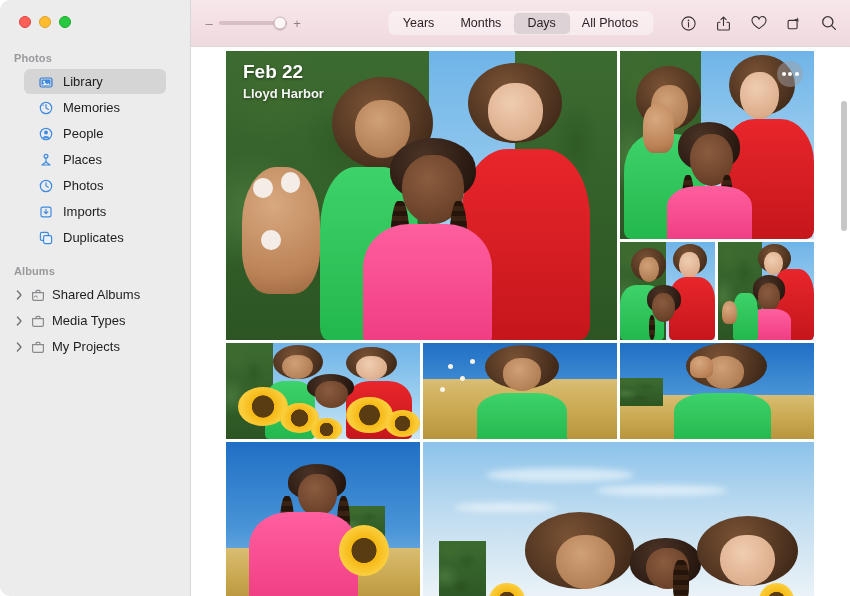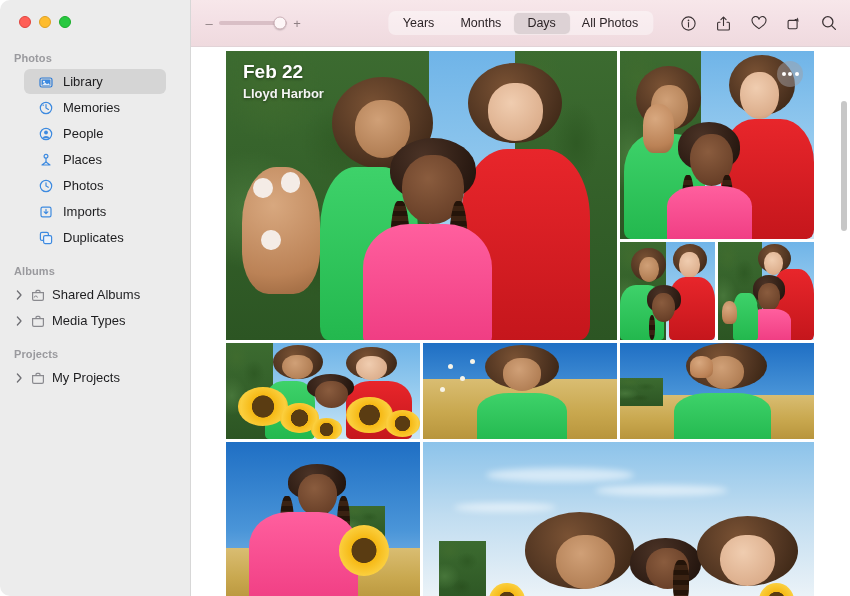--- a/index.html
+++ b/index.html
@@ -467,21 +467,20 @@
         <span class="nav-icon">
           <svg width="16" height="16" viewBox="0 0 16 16">
             <path d="M2.6 5.6 h10.8 v6.4 a1.3 1.3 0 0 1 -1.3 1.3 h-8.2 a1.3 1.3 0 0 1 -1.3 -1.3 Z" fill="none" stroke="#8a8a8f" stroke-width="1.2"></path>
             <path d="M6 5.6 v-1.2 a1 1 0 0 1 1 -1 h2 a1 1 0 0 1 1 1 v1.2" fill="none" stroke="#8a8a8f" stroke-width="1.2"></path>
           </svg>
         </span>
         <span class="nav-label">Media Types</span>
       </div>
 
 
-      <div class="group-header spaced">Projects</div>
 
       <div class="disclosure-item">
         <span class="chev">
           <svg width="7" height="10" viewBox="0 0 7 10">
               <path d="M1.4 1 L5 5 L1.4 9" fill="none" stroke="#6e6e73" stroke-width="1.3" stroke-linecap="round" stroke-linejoin="round"></path>
             </svg>
         </span>
         <span class="nav-icon">
           <svg width="16" height="16" viewBox="0 0 16 16">
             <path d="M2.6 5.6 h10.8 v6.4 a1.3 1.3 0 0 1 -1.3 1.3 h-8.2 a1.3 1.3 0 0 1 -1.3 -1.3 Z" fill="none" stroke="#8a8a8f" stroke-width="1.2"></path>

